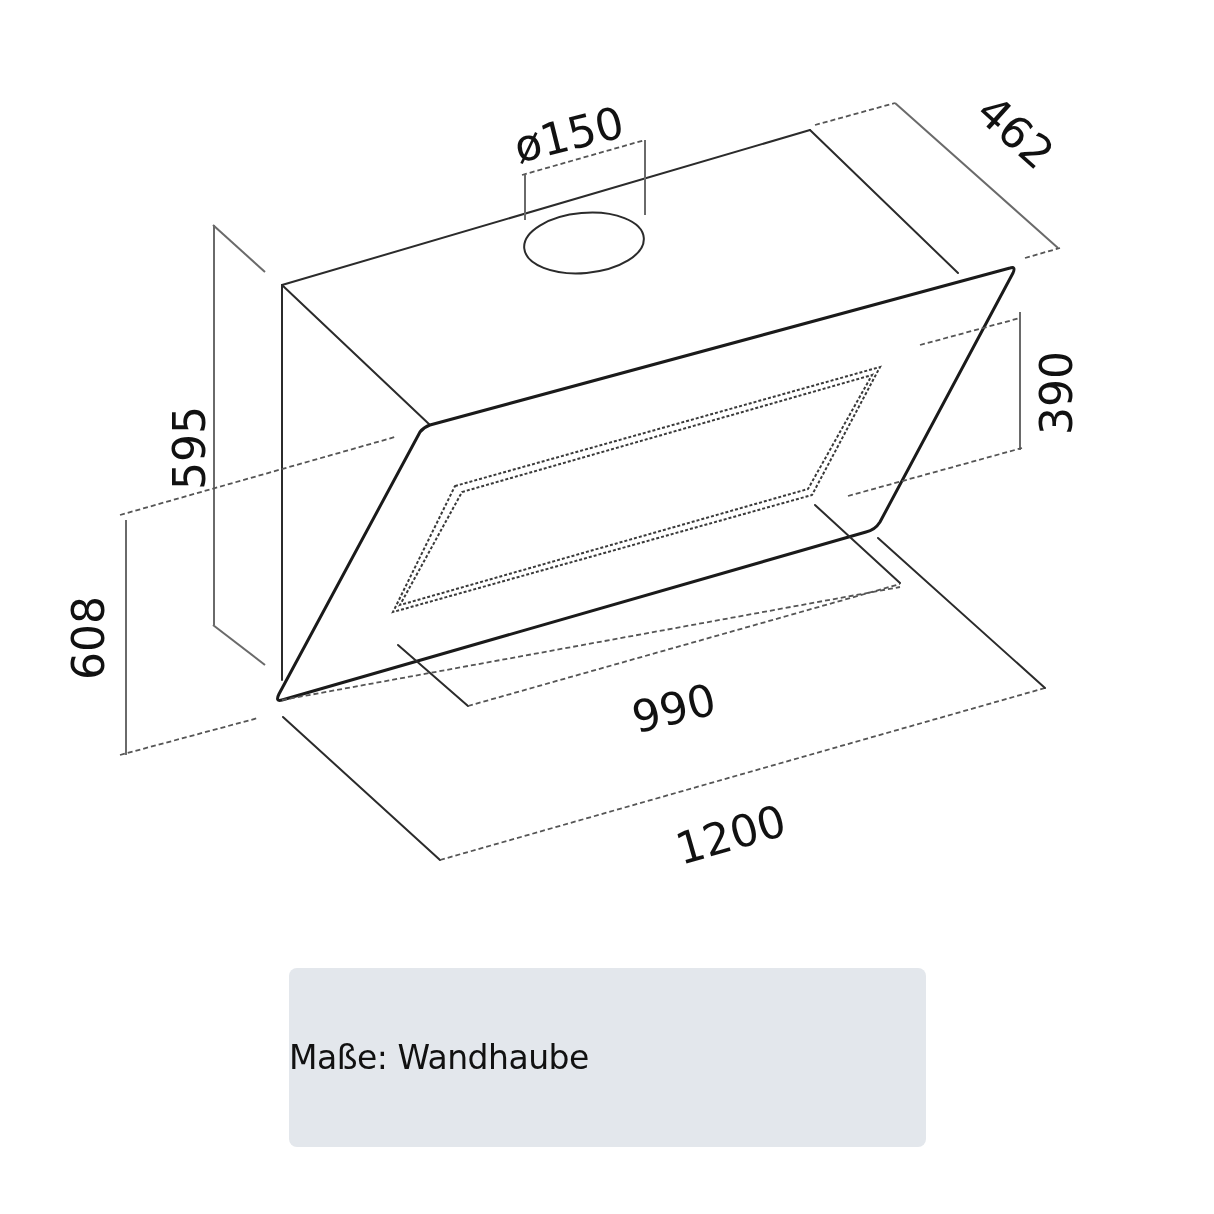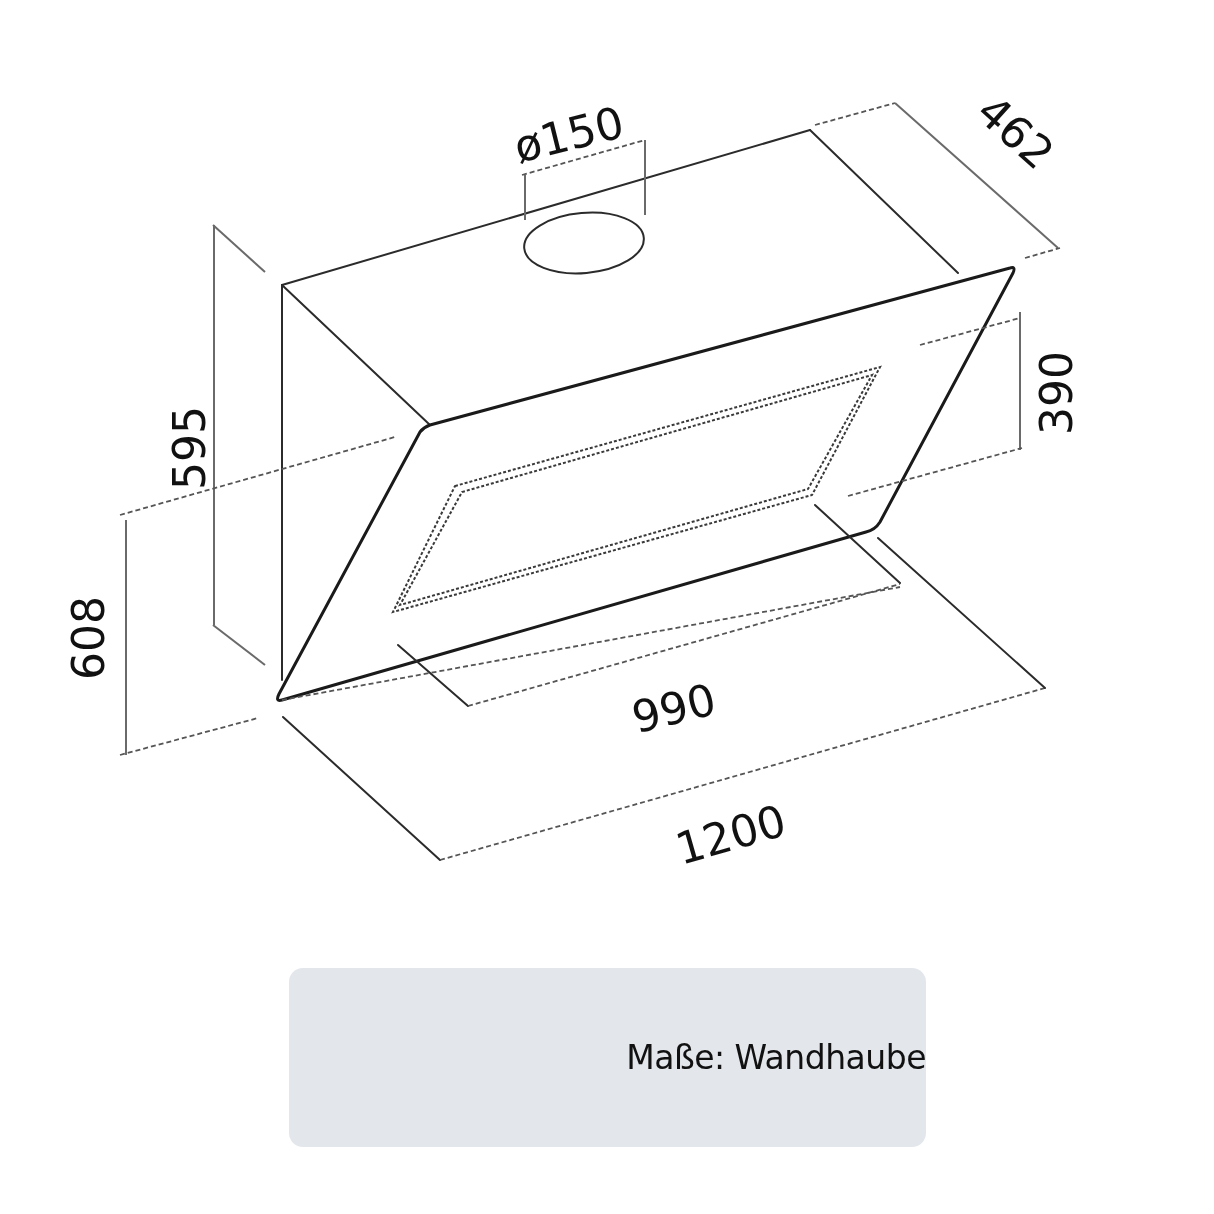--- a/index.html
+++ b/index.html
@@ -6,22 +6,22 @@
   body { width: 1214px; height: 1214px; position: relative; overflow: hidden; font-family: "DejaVu Sans", sans-serif; }
   #drawing { position: absolute; left: 0; top: 0; width: 1214px; height: 960px; }
   .thick { stroke: #1a1a1a; stroke-width: 3; fill: none; stroke-linejoin: round; stroke-linecap: round; }
   .thin { stroke: #2b2b2b; stroke-width: 2; fill: none; stroke-linecap: round; }
   .dim { stroke: #555555; stroke-width: 1.8; fill: none; stroke-dasharray: 5 3; }
   .dimsolid { stroke: #6a6a6a; stroke-width: 2; fill: none; }
   .frame { stroke: #3a3a3a; stroke-width: 2; fill: none; stroke-dasharray: 3 2; }
   .label { font-family: "DejaVu Sans", sans-serif; font-size: 44px; fill: #111111; }
   .caption-box {
     position: absolute; left: 289px; top: 968px; width: 637px; height: 179px;
-    background: #e3e7ec; border-radius: 14px;
-    display: flex; flex-direction: column; align-items: flex-end; justify-content: center;
+    background: #e3e7ec; border-radius: 8px;
+    display: flex; flex-direction: column; align-items: flex-start; justify-content: center;
   }
   .caption-line { font-family: "DejaVu Sans", sans-serif; font-size: 33px; color: #111111; line-height: 1.25; letter-spacing: -0.5px; }
 </style>
 </head>
 <body>
 
 <svg id="drawing" viewBox="0 0 1214 960" xmlns="http://www.w3.org/2000/svg">
 
   <g>
 

